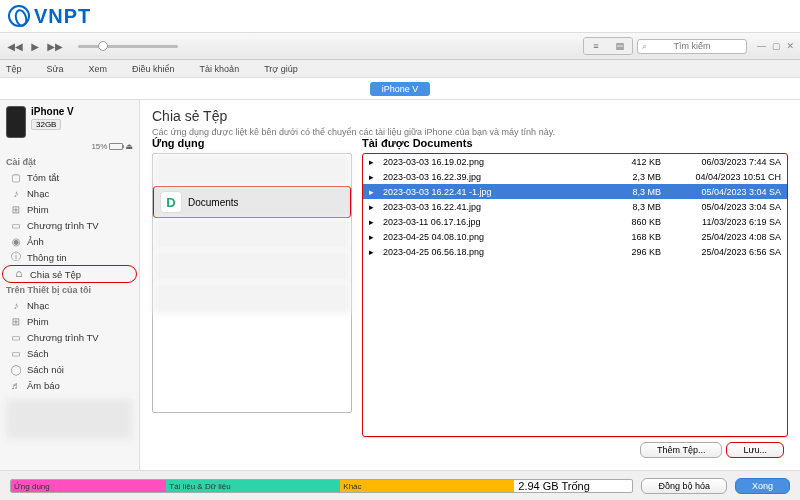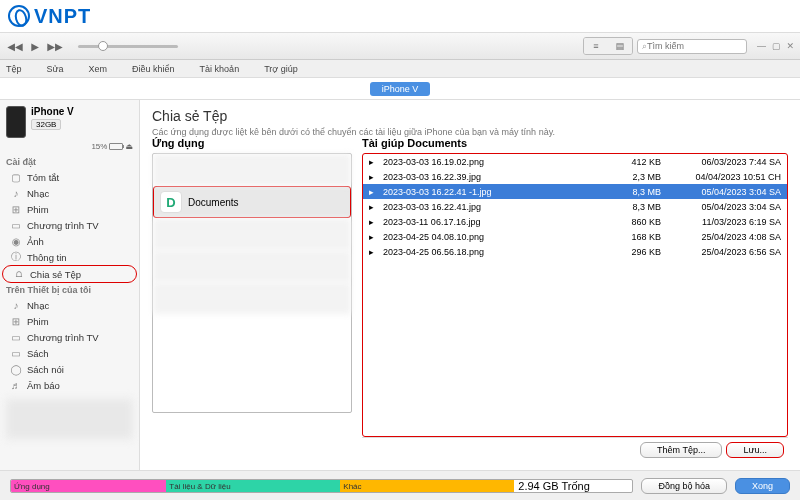--- a/index.html
+++ b/index.html
@@ -15,21 +15,21 @@
     .tb-btns { display: flex; gap: 2px; }
     .tb-btn { width: 18px; height: 16px; display: flex; align-items: center; justify-content: center; color: #666; cursor: pointer; }
     .slider { width: 100px; height: 3px; background: #bbb; border-radius: 2px; position: relative; margin-left: 8px; }
     .slider-thumb { position: absolute; width: 10px; height: 10px; background: #fff; border: 1px solid #999; border-radius: 50%; top: -4px; left: 20px; }
     .tb-center { flex: 1; display: flex; justify-content: center; }
     .apple-logo { font-size: 14px; color: #888; }
     .tb-right { display: flex; align-items: center; gap: 4px; }
     .view-btns { display: flex; border: 1px solid #bbb; border-radius: 3px; overflow: hidden; }
     .view-btn { width: 24px; height: 16px; display: flex; align-items: center; justify-content: center; background: #f0f0f0; font-size: 9px; color: #666; }
     .search-box { display: flex; align-items: center; border: 1px solid #bbb; border-radius: 3px; padding: 1px 4px; background: #fff; width: 110px; }
-    .search-box input { border: none; outline: none; font-size: 9px; width: 90px; color: #999; }
+    .search-box input { border: none; outline: none; font-size: 9px; width: 90px; color: #999; text-align: center; }
     .win-ctrl { display: flex; gap: 6px; margin-left: 6px; color: #888; font-size: 9px; }
     
     .menubar { height: 18px; background: #f0f0f0; border-bottom: 1px solid #ddd; display: flex; align-items: center; padding: 0 6px; gap: 25px; font-size: 9px; color: #444; }
     .menubar span { cursor: pointer; }
     
     .devicebar { height: 22px; background: #fff; border-bottom: 1px solid #ddd; display: flex; justify-content: center; align-items: center; }
     .device-pill { background: #4a90e2; color: #fff; padding: 2px 12px; border-radius: 3px; font-size: 9px; }
     
     .main { display: flex; height: 370px; background: #fff; }
     
@@ -219,21 +219,21 @@
           <div class="app-row sel">
             <div class="app-icon">D</div>
             <span>Documents</span>
           </div>
           <div class="app-row blur"></div>
           <div class="app-row blur"></div>
           <div class="app-row blur"></div>
         </div>
       </div>
       <div class="docs-col">
-        <div class="col-title">Tài giúp Documents</div>
+        <div class="col-title">Tài được Documents</div>
         <div class="docs-box">
           <div class="docs-list" id="docs-list">
               <div class="doc-row">
                 <span class="doc-icon">▸</span>
                 <span class="doc-name">2023-03-03 16.19.02.png</span>
                 <span class="doc-size">412 KB</span>
                 <span class="doc-date">06/03/2023 7:44 SA</span>
               </div>
               <div class="doc-row">
                 <span class="doc-icon">▸</span>

